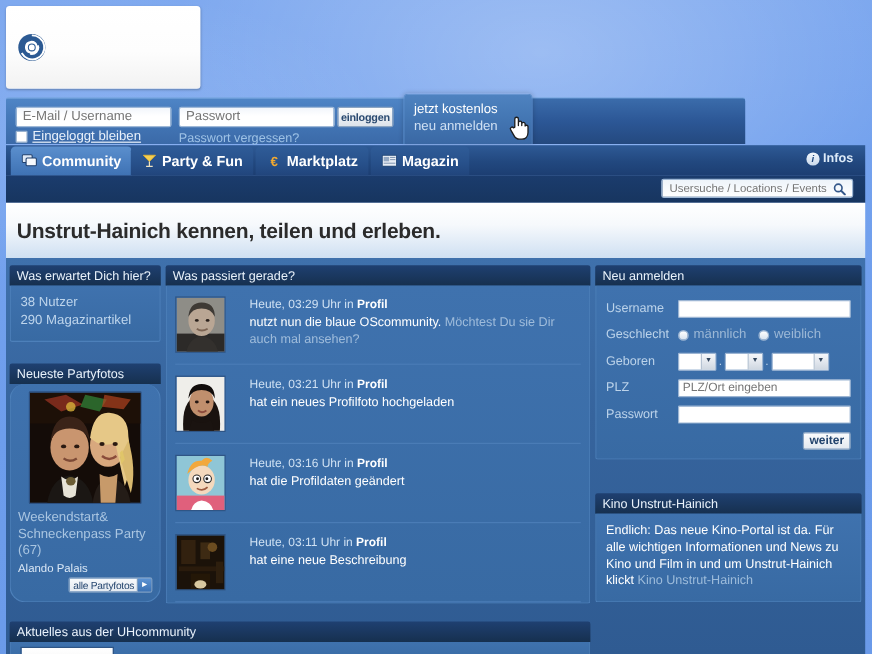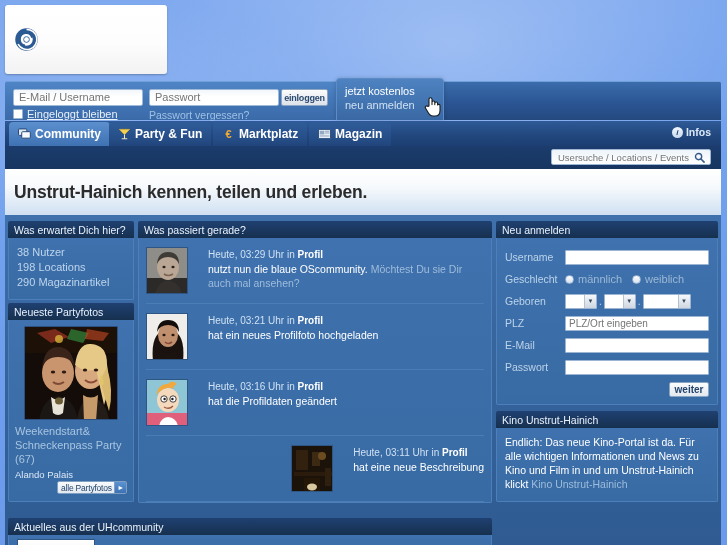--- a/index.html
+++ b/index.html
@@ -31,21 +31,21 @@
     display: flex; align-items: center; padding-left: 9px;
   }
   #logo-mark { width: 25px; height: 25px; flex: none; margin-right: 5px; }
   #logo-text { font-size: 16.5px; color: #1f4a80; letter-spacing: -0.2px; white-space: nowrap; }
   #logo-text b { font-weight: bold; }
   #logo-text span.rest { font-weight: normal; color: #28507f; }
 
   
   #login-bar {
     position: absolute; left: 5px; top: 81px;
-    width: 716px; height: 39px;
+    width: 616px; height: 39px;
     background: linear-gradient(180deg, #4f85c6 0%, #4579ba 38%, #3b6aa8 100%);
     border-top: 1px solid #6fa0d8;
     border-radius: 2px 2px 0 0;
   }
   #login-bar .dark-right {
     position: absolute; right: 0; top: 0; width: 280px; height: 100%;
     background: linear-gradient(180deg, #3b6cab 0%, #2c5796 50%, #24497f 100%);
     border-radius: 0 2px 0 0;
   }
   .txtinput {
@@ -166,21 +166,21 @@
     border: 1px solid #4d80ba; border-top: none;
     border-radius: 0 0 2px 2px;
   }
 
   
   #p-expect { left: 3px; top: 6px; width: 126px; }
   #p-expect .panel-body { padding: 7px 8px 9px 8px; }
   #p-expect .stat { color: #bed5ec; font-size: 11px; line-height: 15px; }
 
   #p-photos { left: 3px; top: 88px; width: 126px; }
-  #p-photos .panel-body { padding: 6px 6px 7px 6px; }
+  #p-photos .panel-body { padding: 6px 6px 7px 6px; border-radius: 13px; }
   #photo-thumb {
     width: 94px; height: 94px; margin: 0 auto; display: block;
     border: 1px solid #2c5081; border-radius: 1px; overflow: hidden;
   }
   #photo-cap { color: #a9c5e1; font-size: 11px; line-height: 14px; margin-top: 4px; }
   #photo-loc { color: #dbe8f6; font-size: 9.5px; margin-top: 3px; }
   #photo-btn {
     margin-top: 1px; margin-left: auto; width: 70px; height: 13px;
     background: linear-gradient(180deg,#f8fafc,#e3e9f0);
     border: 1px solid #7e9ec2; border-radius: 2px;
@@ -197,21 +197,21 @@
 
   #p-news { left: 3px; top: 303px; width: 484px; }
 
   
   #p-feed { left: 133px; top: 6px; width: 354px; }
   #p-feed .panel-body { padding: 0 7px; }
   .feeditem {
     display: flex; gap: 20px; padding: 9px 0 9px 0;
     border-bottom: 1px solid #4a7cb6;
   }
-  .feeditem:last-child { border-bottom: 1px solid #4a7cb6; justify-content: flex-end; }
+  .feeditem:last-child { border-bottom: 1px solid #4a7cb6; }
   .feed-av {
     width: 42px; height: 47px; flex: none; overflow: hidden;
     border: 1px solid #2f5585;
   }
   .feed-txt { padding-top: 1px; }
   .feed-meta { color: #cfe1f3; font-size: 10px; line-height: 14px; }
   .feed-meta b { color: #ffffff; }
   .feed-body { color: #ffffff; font-size: 10.5px; line-height: 14px; }
   .feed-body .muted { color: #9fbcdb; }
 
@@ -357,21 +357,20 @@
   <div id="headline">
     <h1>Unstrut-Hainich kennen, teilen und erleben.</h1>
   </div>
 
   <div id="content">
 
     <div class="panel" id="p-expect">
       <div class="panel-head">Was erwartet Dich hier?</div>
       <div class="panel-body">
         <div class="stat">38 Nutzer</div>
-        <div class="stat">198 Locations</div>
         <div class="stat">290 Magazinartikel</div>
       </div>
     </div>
 
     <div class="panel" id="p-photos">
       <div class="panel-head">Neueste Partyfotos</div>
       <div class="panel-body">
         <div id="photo-thumb">
           <svg viewBox="0 0 94 94" width="94" height="94">
             <rect width="94" height="94" fill="#140c08"></rect>
@@ -543,24 +542,20 @@
           <div class="selbox" id="sel-y">
             <span class="btn">▼</span>
           </div>
         </div>
 
         <div class="frow">
           <div class="flabel">PLZ</div>
           <input class="finput wide" placeholder="PLZ/Ort eingeben" style="">
         </div>
 
-        <div class="frow">
-          <div class="flabel">E-Mail</div>
-          <input class="finput wide" value="" style="">
-        </div>
 
         <div class="frow">
           <div class="flabel">Passwort</div>
           <input class="finput wide" type="text" value="" style="">
         </div>
 
         <div id="reg-next">weiter</div>
       </div>
     </div>
 

